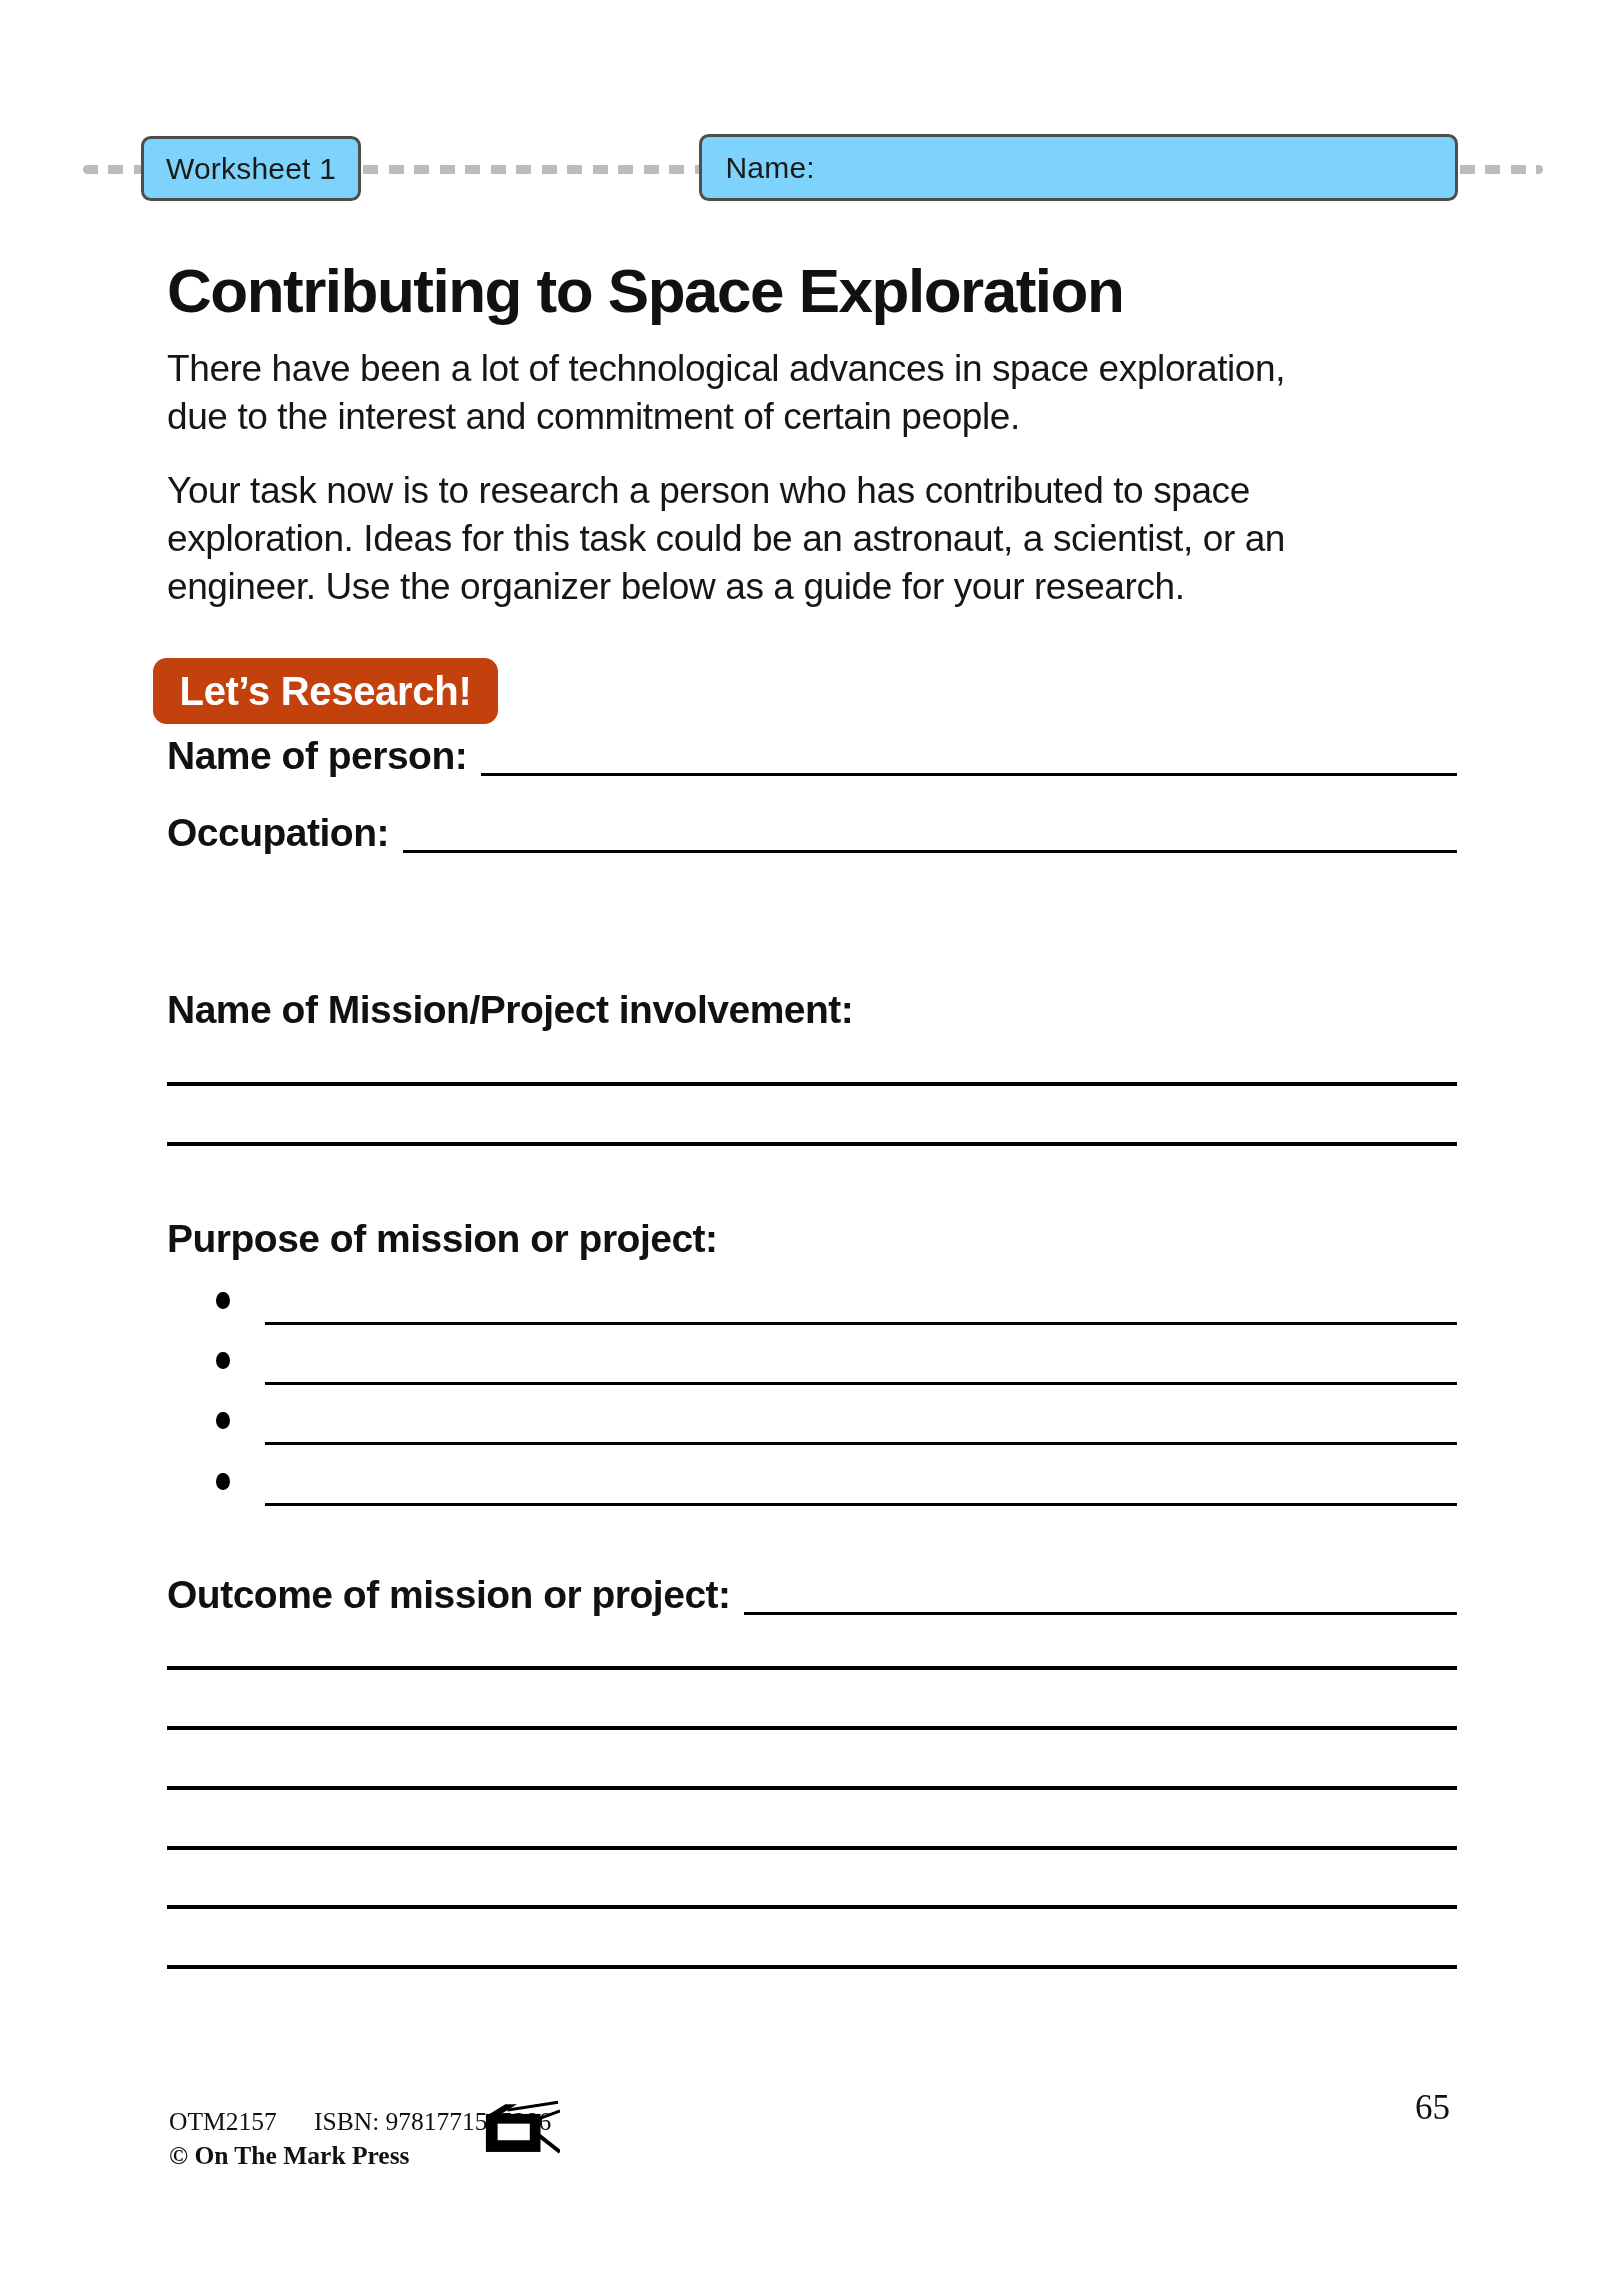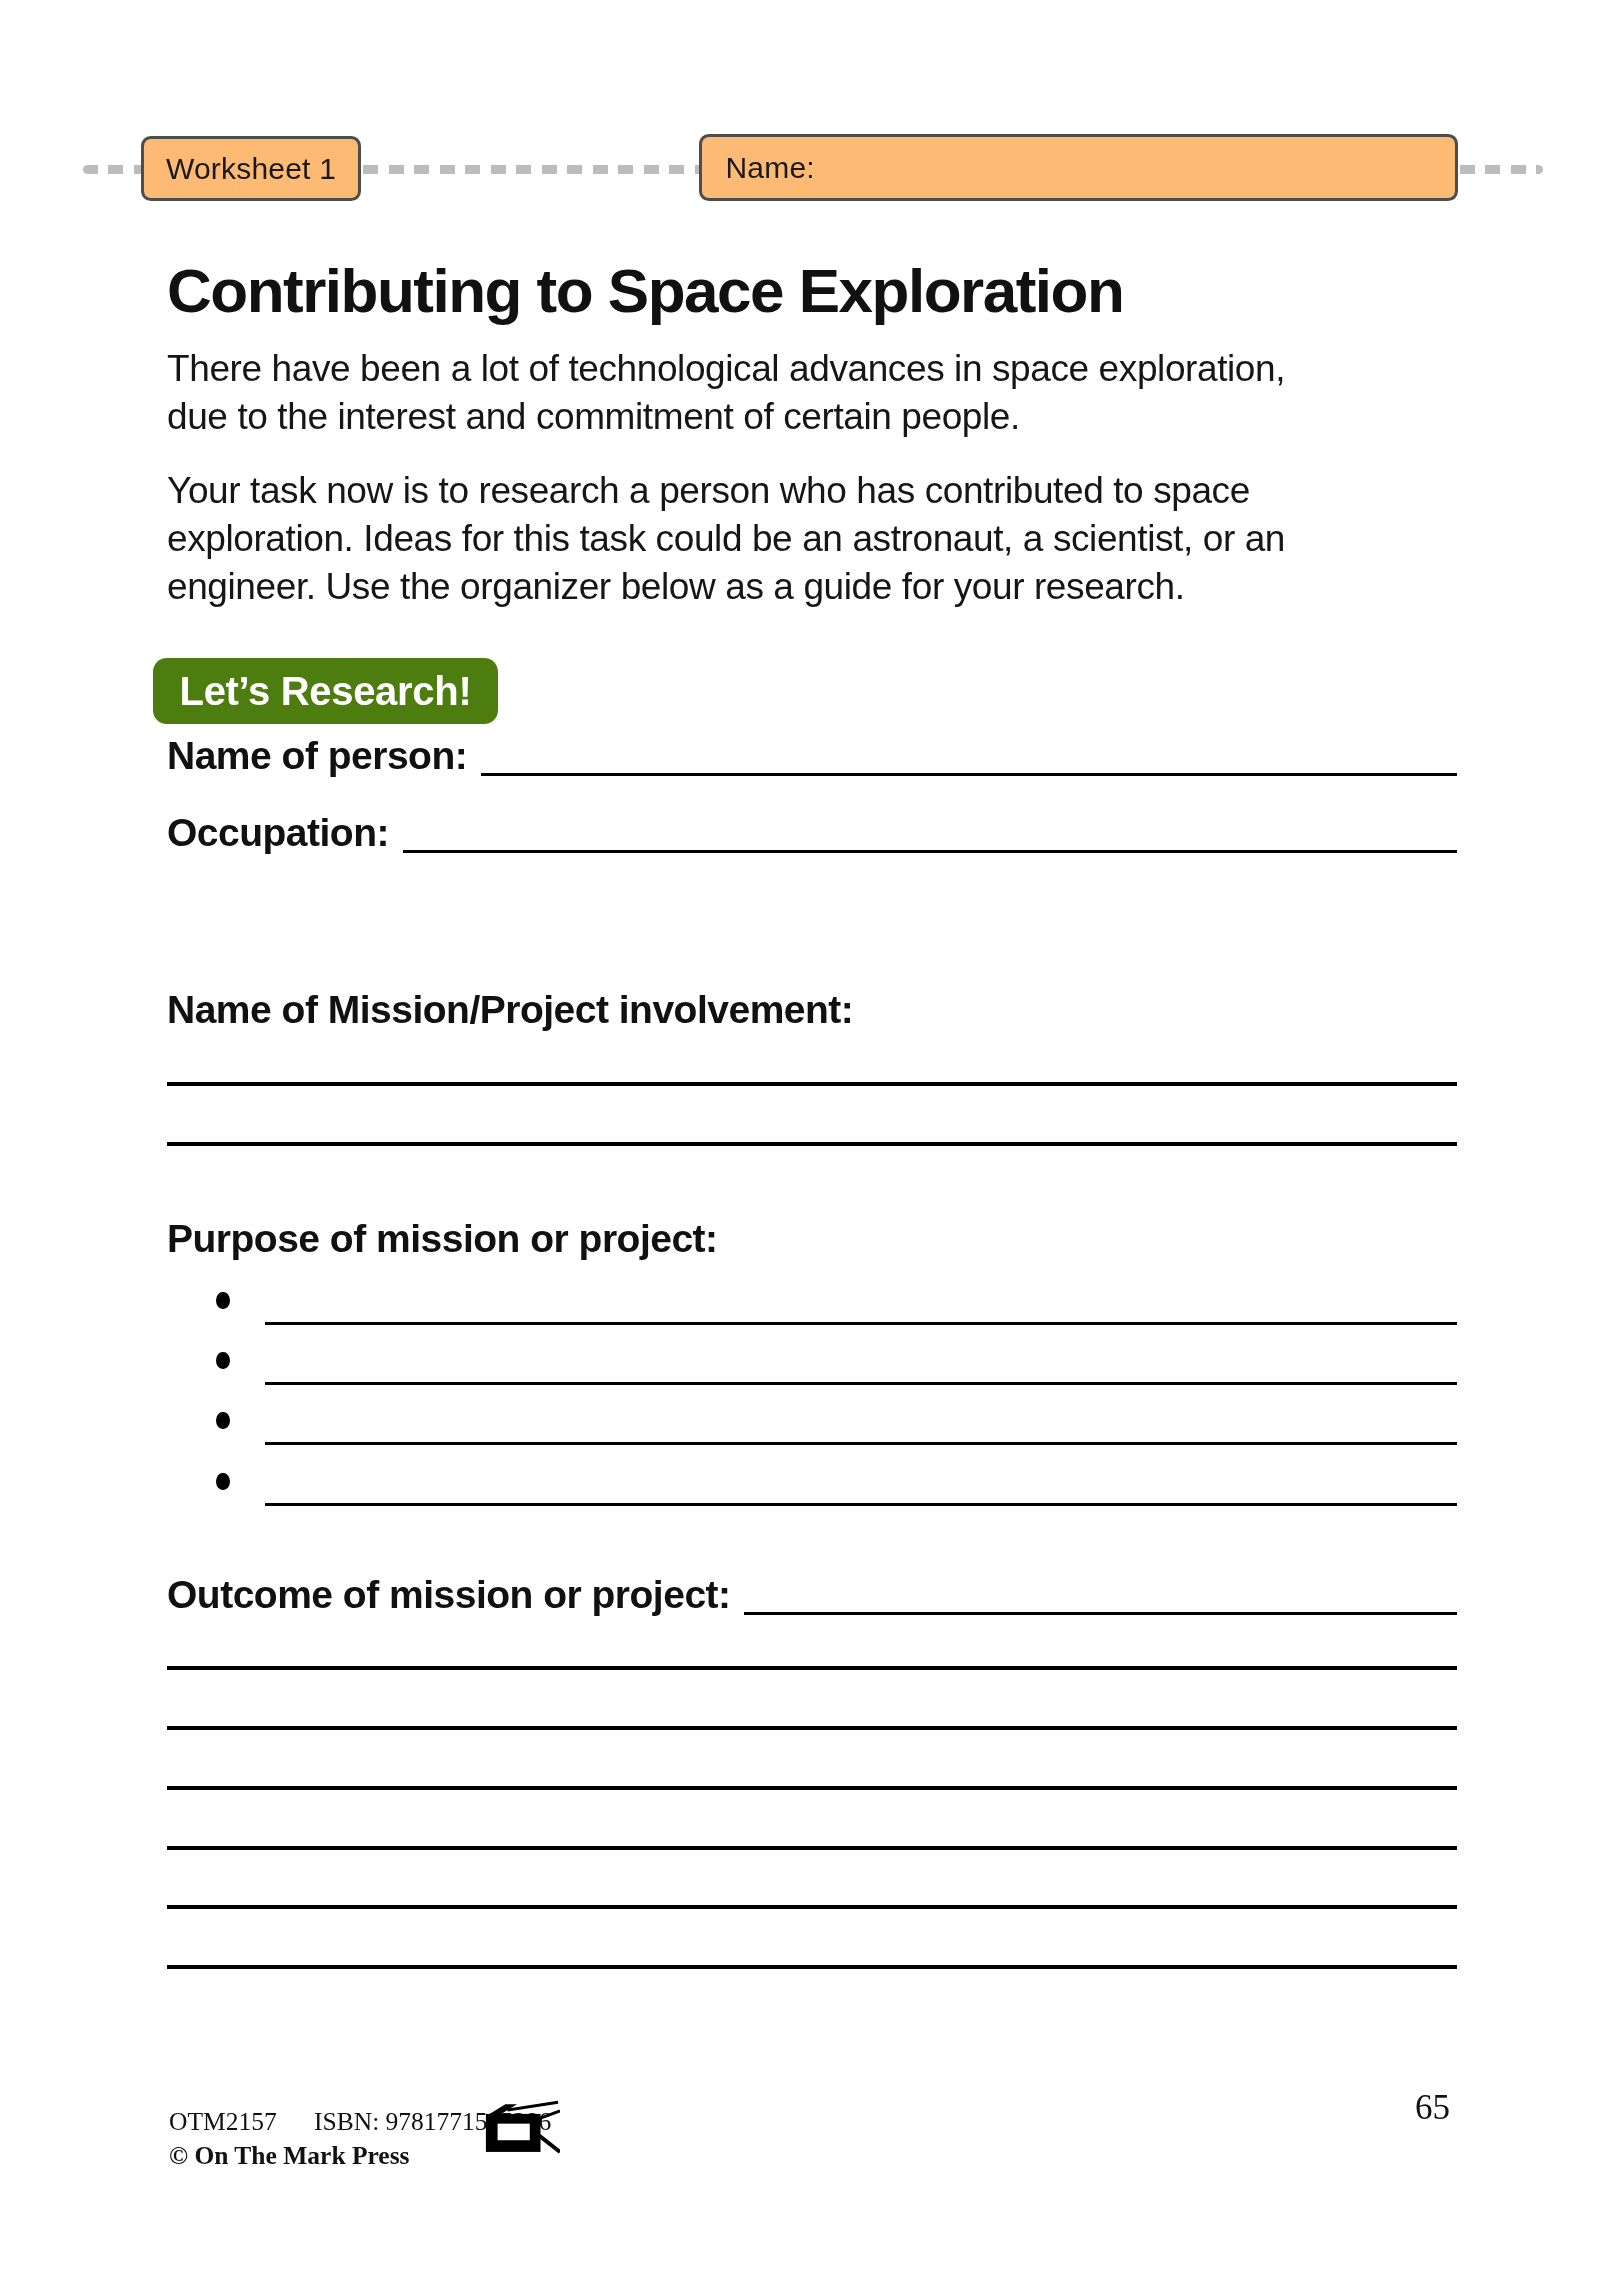--- a/index.html
+++ b/index.html
@@ -13,21 +13,21 @@
     overflow:hidden;
   }
 
   
   .dash-line {
     position:absolute; left:83px; top:165px; width:1460px; height:8.8px;
     background:repeating-linear-gradient(90deg,#bcbcbc 0 14.7px, transparent 14.7px 25.5px);
     border-radius:4.9px;
   }
   .hdr-box {
-    position:absolute; background:#fdba74;
+    position:absolute; background:#7dd3fc;
     border:3.4px solid #4d4d4d; border-radius:9.8px;
     display:flex; align-items:center;
     font-size:30px; letter-spacing:0.2px; color:#1a1a1a;
   }
   .ws-box  { left:141px; top:136px; width:220px; height:65px; justify-content:center; }
   .nm-box  { left:699px; top:134px; width:759px; height:67px; padding-left:23.5px; }
 
   
   .title {
     position:absolute; left:167px; top:255px; width:1290px;
@@ -111,21 +111,21 @@
     <span>Name:</span>
   </div>
 
   <div class="title">Contributing to Space Exploration</div>
   <div class="para para2">Your task now is to research a person who has contributed to space
 exploration. Ideas for this task could be an astronaut, a scientist, or an
 engineer. Use the organizer below as a guide for your research.</div>
   <div class="para para1">There have been a lot of technological advances in space exploration,
 due to the interest and commitment of certain people.</div>
 
-  <div class="badge" style="background: #4d7c0f;">
+  <div class="badge" style="background: #c2410c;">
     <span>Let’s Research!</span>
   </div>
 
   <div class="frow row-name">
     <span class="flabel">Name of person:</span>
     <span class="wline"></span>
   </div>
   <div class="frow row-occ">
     <span class="flabel">Occupation:</span>
     <span class="wline"></span>

